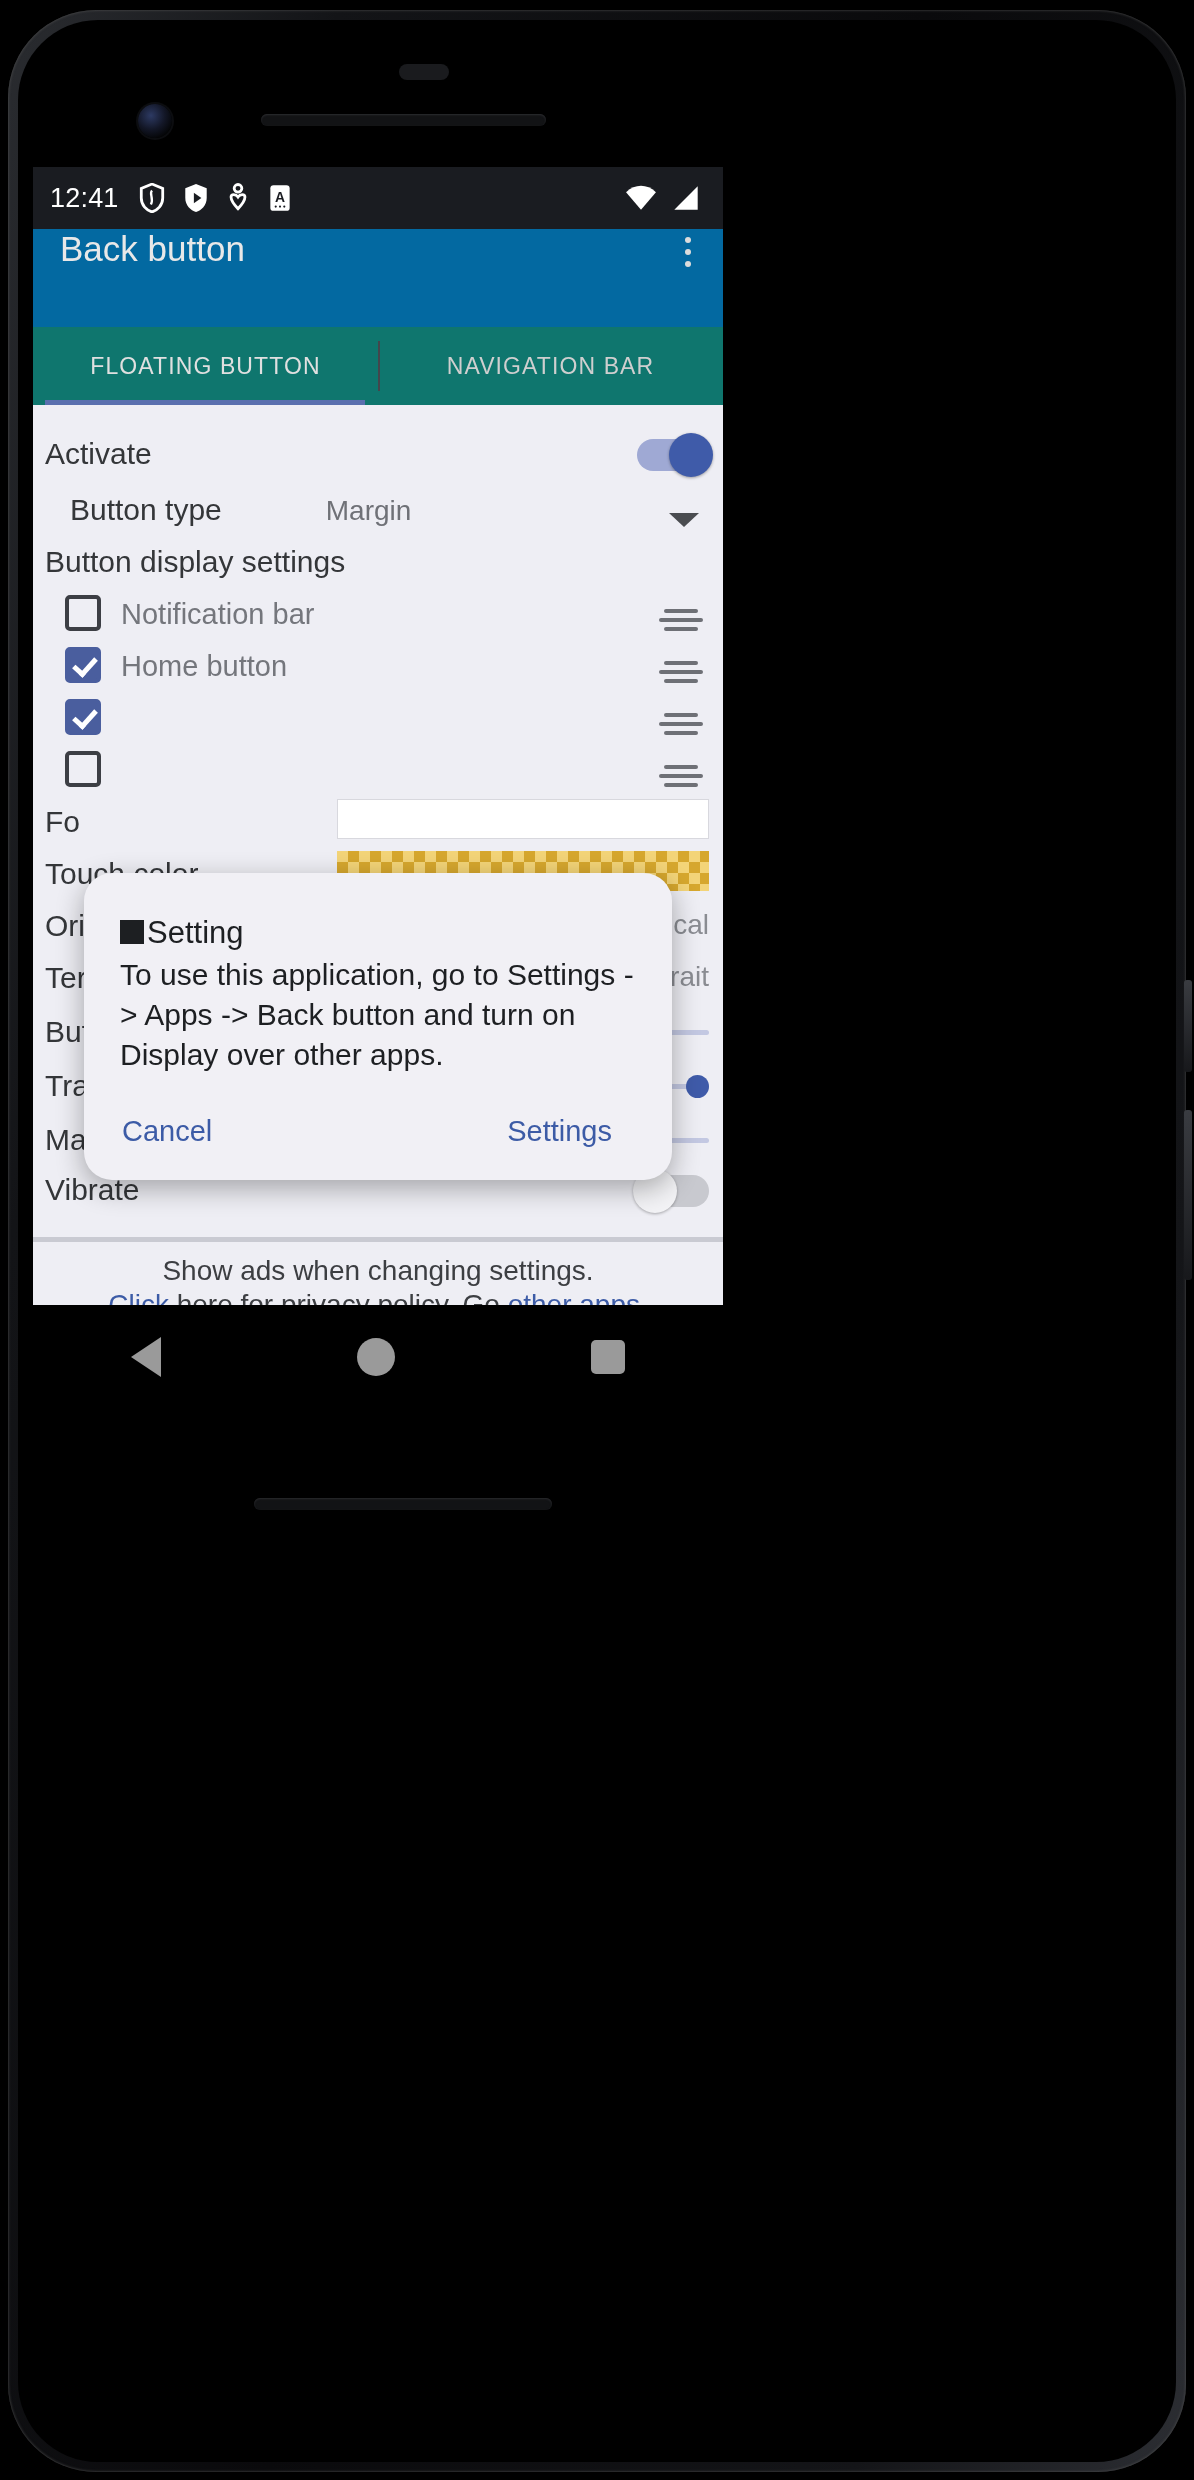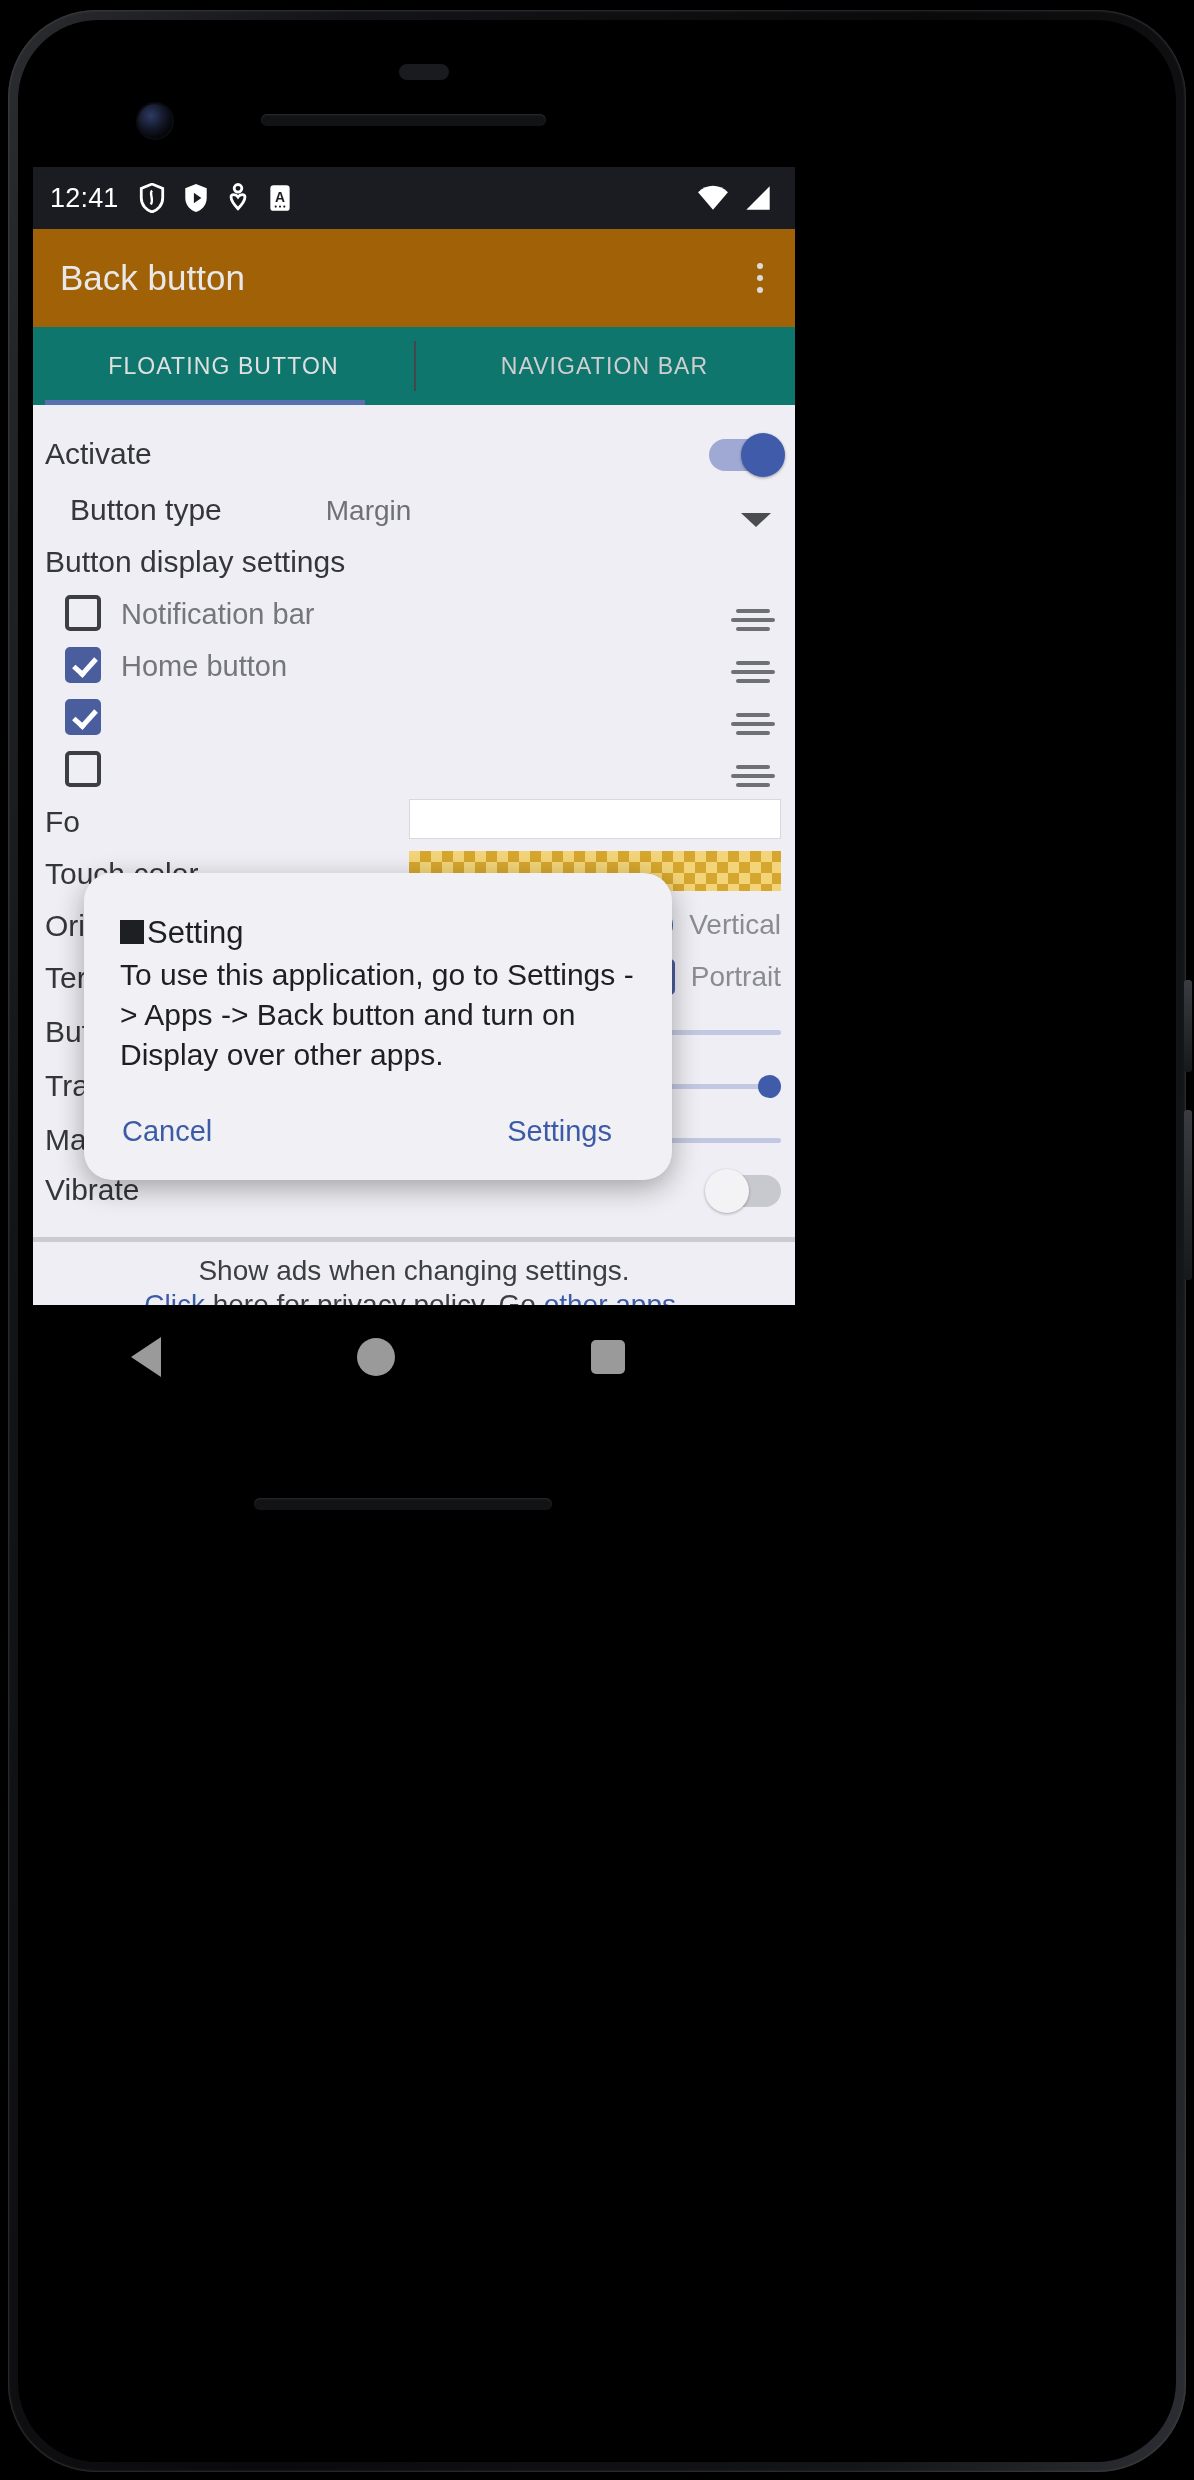--- a/index.html
+++ b/index.html
@@ -81,21 +81,21 @@
     width: 298px; height: 12px;
     border-radius: 6px;
     background: #121315;
     box-shadow: inset 0 1px 2px #2a2b2e;
   }
 
   
   #android-screen {
     position: absolute;
     left: 33px; top: 167px;
-    width: 762px; height: 1138px;
+    width: 690px; height: 1138px;
     background: #1a1c21;
     overflow: hidden;
   }
 
   
   .status-bar {
     position: relative;
     height: 62px;
     background: #1a1c21;
     display: flex;
@@ -108,22 +108,22 @@
   }
   .status-icons-left { display: flex; align-items: center; gap: 18px; }
   .status-icons-right {
     margin-left: auto;
     display: flex; align-items: center; gap: 13px;
   }
 
   
   .app-bar {
     height: 98px;
-    background: #a16207;
-    display: flex; align-items: center;
+    background: #0369a1;
+    display: flex; align-items: flex-start;
     padding: 0 22px 0 27px;
   }
   .app-title { color: #e8e8e8; font-size: 35px; }
   .overflow-dots {
     margin-left: auto;
     display: flex; flex-direction: column; gap: 6px; align-items: center;
     padding: 8px 10px; cursor: pointer;
   }
   .overflow-dots i { width: 6px; height: 6px; border-radius: 50%; background: #dcdcdc; display: block; }
 

